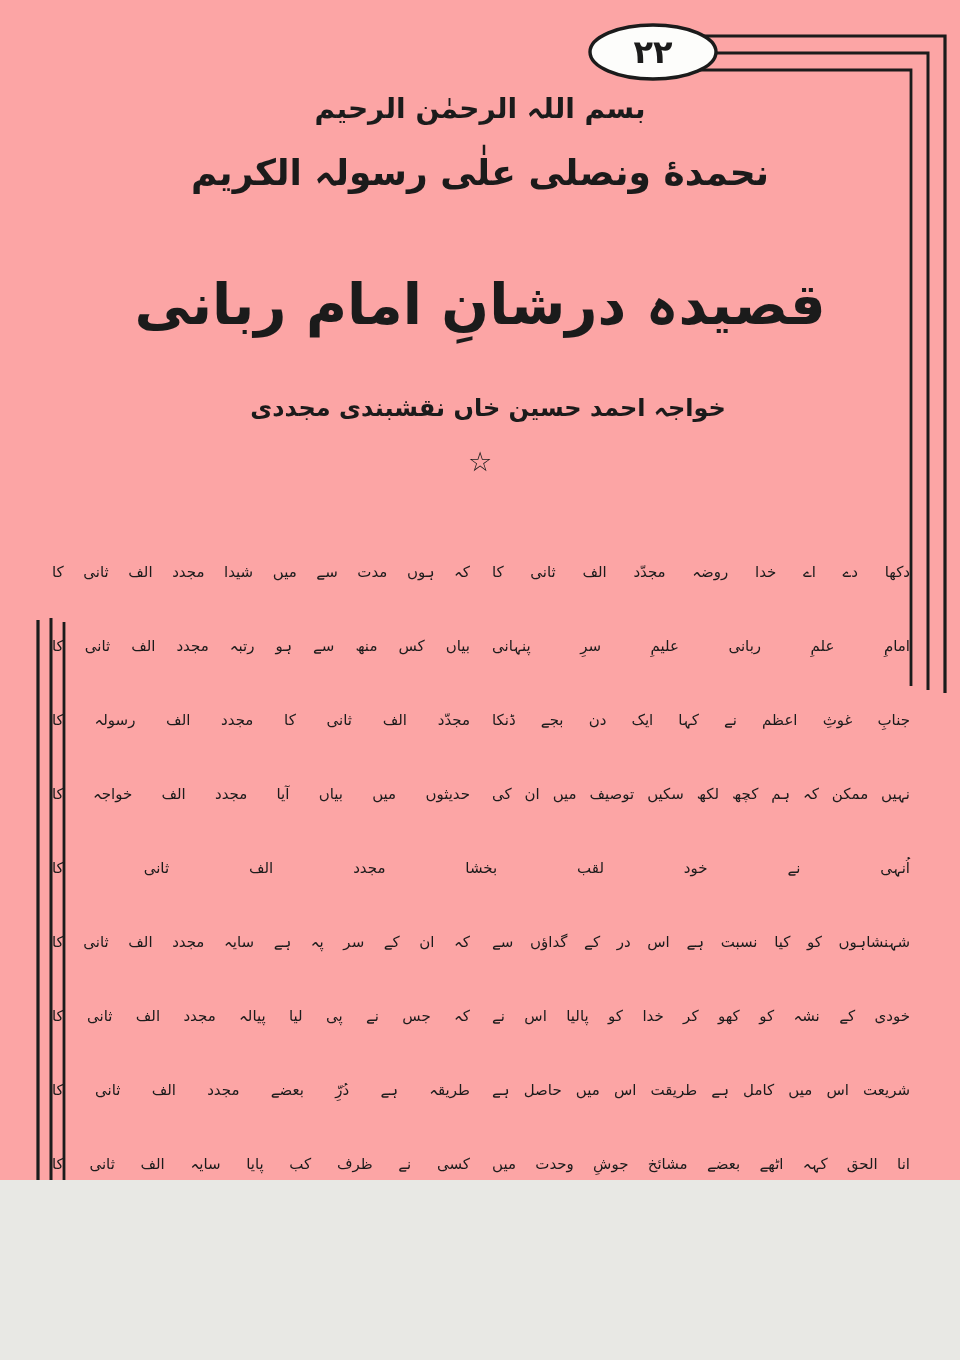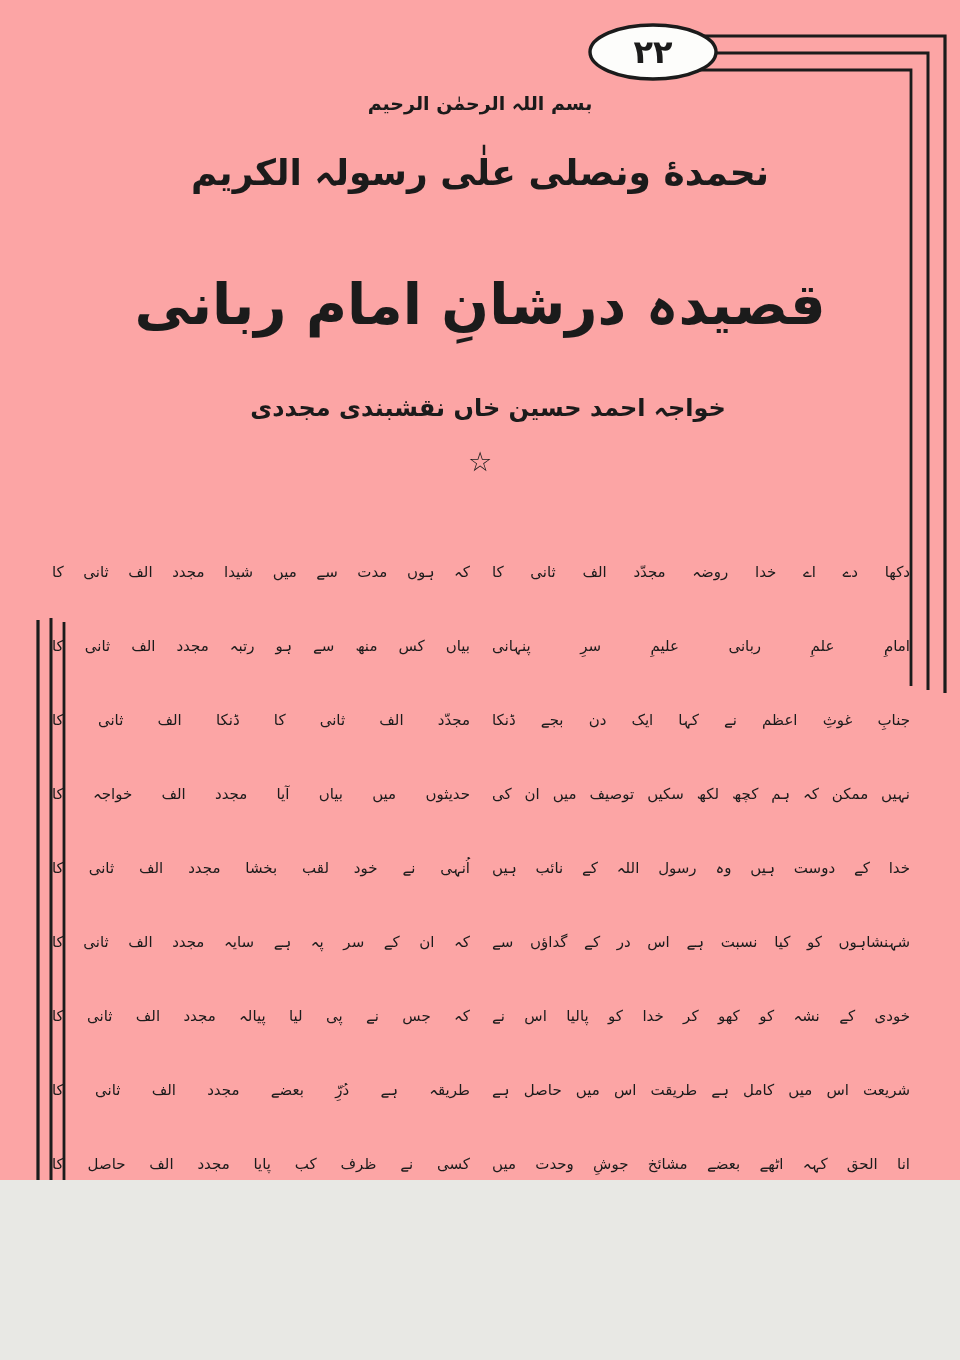--- a/index.html
+++ b/index.html
@@ -40,21 +40,21 @@
     left: 246px; top: 1286px;
     width: 126px; height: 46px;
     font-size: 29px;
   }
   .centered-line {
     position: absolute;
     left: 0; right: 0;
     text-align: center;
     direction: rtl;
   }
-  .bismillah-1 { top: 92px;  font-size: 19px; font-weight: bold; }
+  .bismillah-1 { top: 92px;  font-size: 28px; font-weight: bold; }
   .bismillah-2 { top: 152px; font-size: 36px; font-weight: bold; }
   .main-title  { top: 272px; font-size: 56px; font-weight: bold; }
   .author-line { top: 394px; font-size: 24px; font-weight: bold; padding-left: 16px; }
   .star-divider{ top: 446px; font-size: 27px; }
   .poem {
     position: absolute;
     left: 52px; top: 535px;
     width: 858px;
     direction: rtl;
   }
@@ -117,47 +117,46 @@
       <div class="misra">کہ ہوں مدت سے میں شیدا مجدد الف ثانی کا</div>
     </div>
 
     <div class="couplet-row">
       <div class="misra">امامِ علمِ ربانی علیمِ سرِ پنہانی</div>
       <div class="misra">بیاں کس منھ سے ہو رتبہ مجدد الف ثانی کا</div>
     </div>
 
     <div class="couplet-row">
       <div class="misra">جنابِ غوثِ اعظم نے کہا ایک دن بجے ڈنکا</div>
-      <div class="misra">مجدّد الف ثانی کا ڈنکا الف ثانی کا</div>
+      <div class="misra">مجدّد الف ثانی کا مجدد الف رسولہ کا</div>
     </div>
 
     <div class="couplet-row">
       <div class="misra">نہیں ممکن کہ ہم کچھ لکھ سکیں توصیف میں ان کی</div>
       <div class="misra">حدیثوں میں بیاں آیا مجدد الف خواجہ کا</div>
     </div>
 
     <div class="couplet-row">
-      <div class="misra">خدا کے دوست ہیں وہ رسول اللہ کے نائب ہیں</div>
       <div class="misra">اُنہی نے خود لقب بخشا مجدد الف ثانی کا</div>
     </div>
 
     <div class="couplet-row">
       <div class="misra">شہنشاہوں کو کیا نسبت ہے اس در کے گداؤں سے</div>
       <div class="misra">کہ ان کے سر پہ ہے سایہ مجدد الف ثانی کا</div>
     </div>
 
     <div class="couplet-row">
       <div class="misra">خودی کے نشہ کو کھو کر خدا کو پالیا اس نے</div>
       <div class="misra">کہ جس نے پی لیا پیالہ مجدد الف ثانی کا</div>
     </div>
 
     <div class="couplet-row">
       <div class="misra">شریعت اس میں کامل ہے طریقت اس میں حاصل ہے</div>
       <div class="misra">طریقہ ہے دُرِّ بعضے مجدد الف ثانی کا</div>
     </div>
 
     <div class="couplet-row">
       <div class="misra">انا الحق کہہ اٹھے بعضے مشائخ جوشِ وحدت میں</div>
-      <div class="misra">کسی نے ظرف کب پایا مجدد الف حاصل کا</div>
+      <div class="misra">کسی نے ظرف کب پایا سایہ الف ثانی کا</div>
     </div>
 
   </div>
 </div>
 
 </body></html>

